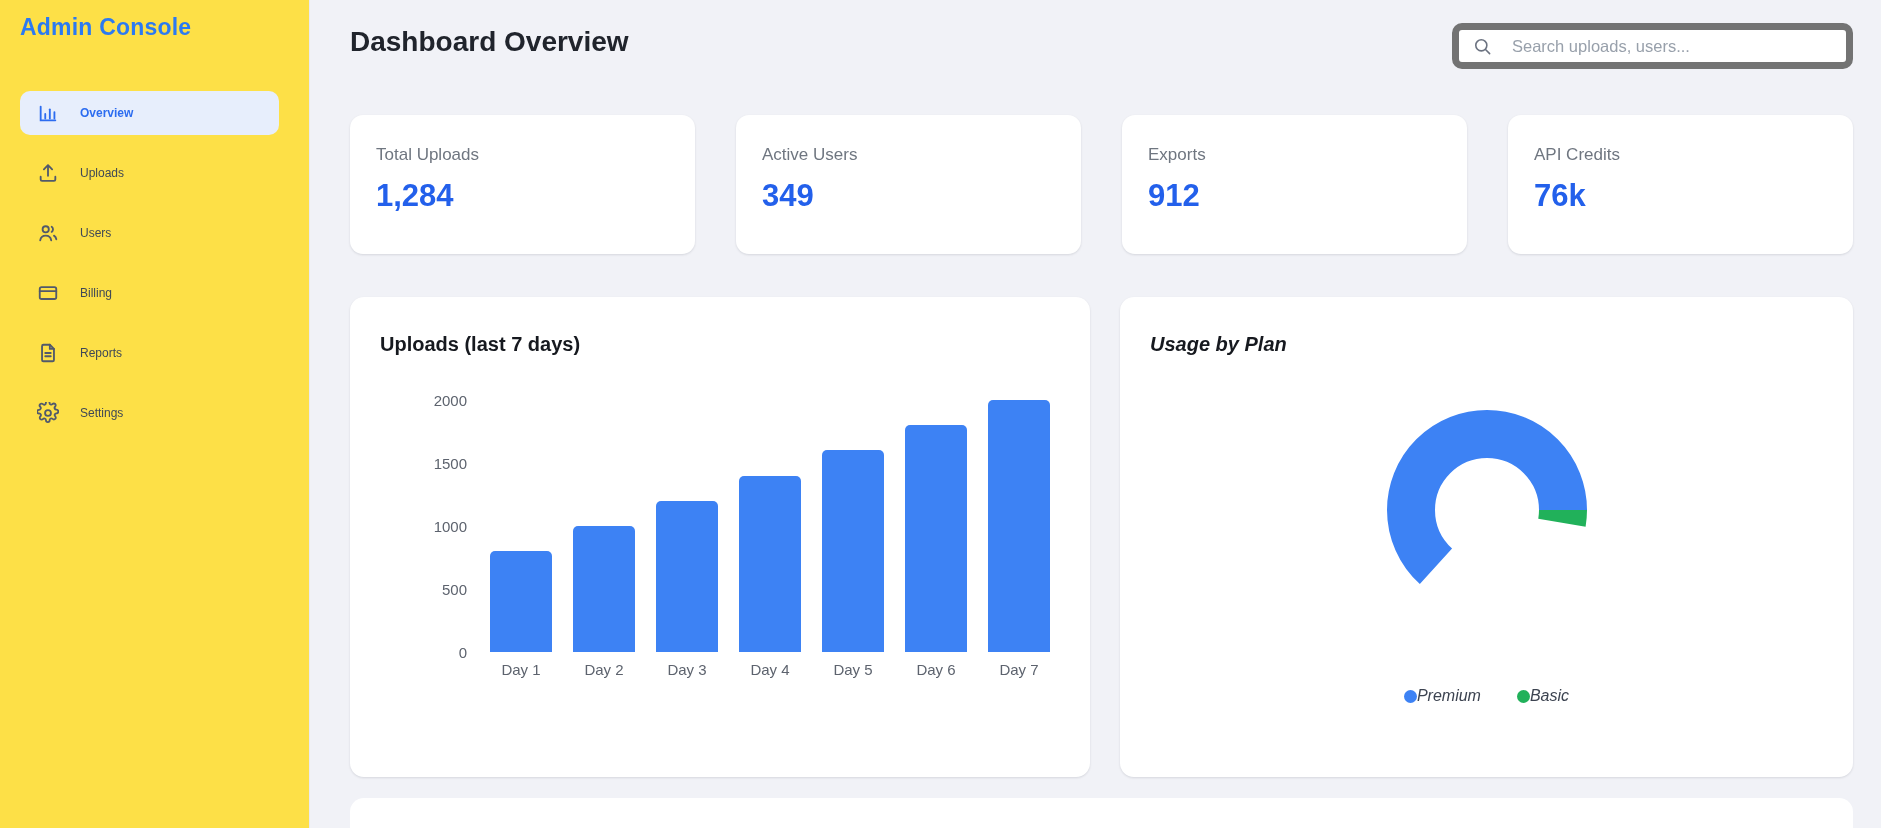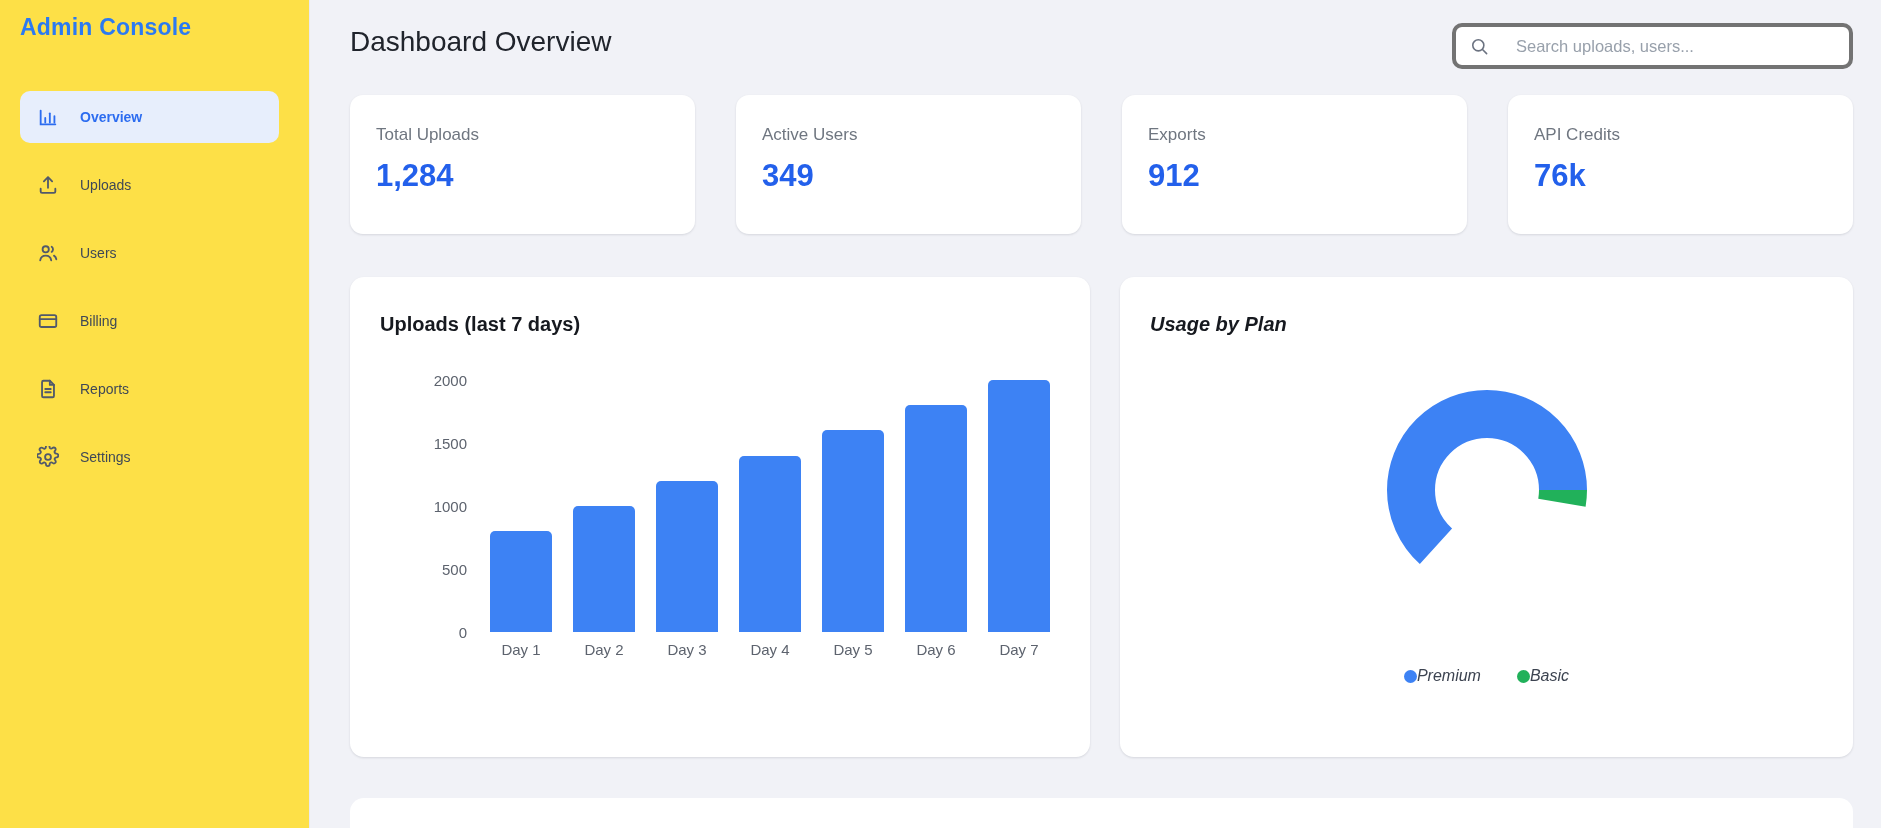--- a/index.html
+++ b/index.html
@@ -13,44 +13,44 @@
   
   .sidebar {
     width:310px; height:828px; background:#fde047;
     border-right:1px solid #e9e9f0; padding:14px 16px 0 20px;
     flex:0 0 310px;
   }
   .brand { font-size:23px; font-weight:bold; color:#2b7af2; letter-spacing:.2px; }
   .nav { margin-top:50px; list-style:none; }
   .nav-item {
     display:flex; align-items:center; gap:21px;
-    width:259px; height:52px; padding-left:17px;
+    width:259px; height:44px; padding-left:17px;
     border-radius:10px; margin-bottom:16px;
-    color:#3f4856; font-size:14px; cursor:pointer;
+    color:#3f4856; font-size:12px; cursor:pointer;
   }
   .nav-item .icn { width:22px; height:22px; display:flex; align-items:center; justify-content:center; color:#51596b; }
   .nav-item.active { background:#e7eefc; color:#2c6cf0; font-weight:bold; }
   .nav-item.active .icn { color:#2c6cf0; }
   
   .main { flex:1; padding:18px 28px 0 40px; position:relative; }
   .topbar { display:flex; align-items:flex-start; justify-content:space-between; }
-  .page-title { font-size:28px; font-weight:normal; margin-top:8px; color:#20242c; }
+  .page-title { font-size:28px; font-weight:bold; margin-top:8px; color:#20242c; }
   .search-box {
-    width:401px; height:46px; background:#fff; border:4px solid #737373;
-    border-radius:10px; display:flex; align-items:center; padding:0 14px; gap:27px;
+    width:401px; height:46px; background:#fff; border:7px solid #737373;
+    border-radius:10px; display:flex; align-items:center; padding:0 14px; gap:20px;
     margin-top:5px;
   }
   .search-box svg { flex:0 0 auto; color:#6b7280; }
   .search-box input {
     border:none; outline:none; font-size:16.5px; width:100%;
     font-family:"Liberation Sans", sans-serif; color:#333; background:transparent;
   }
   .search-box input::placeholder { color:#98a0ab; }
   
-  .stats-row { display:flex; gap:41px; margin-top:26px; }
+  .stats-row { display:flex; gap:41px; margin-top:46px; }
   .stat-card {
     flex:1; height:139px; background:#fff; border-radius:13px;
     box-shadow:0 1px 3px rgba(16,24,40,.07), 0 1px 2px rgba(16,24,40,.05);
     padding:30px 26px;
   }
   .stat-label { font-size:17px; color:#6f7680; }
   .stat-value { font-size:31px; font-weight:bold; color:#2360eb; margin-top:13px; }
   
   .charts-row { display:flex; gap:30px; margin-top:43px; }
   .chart-card {

